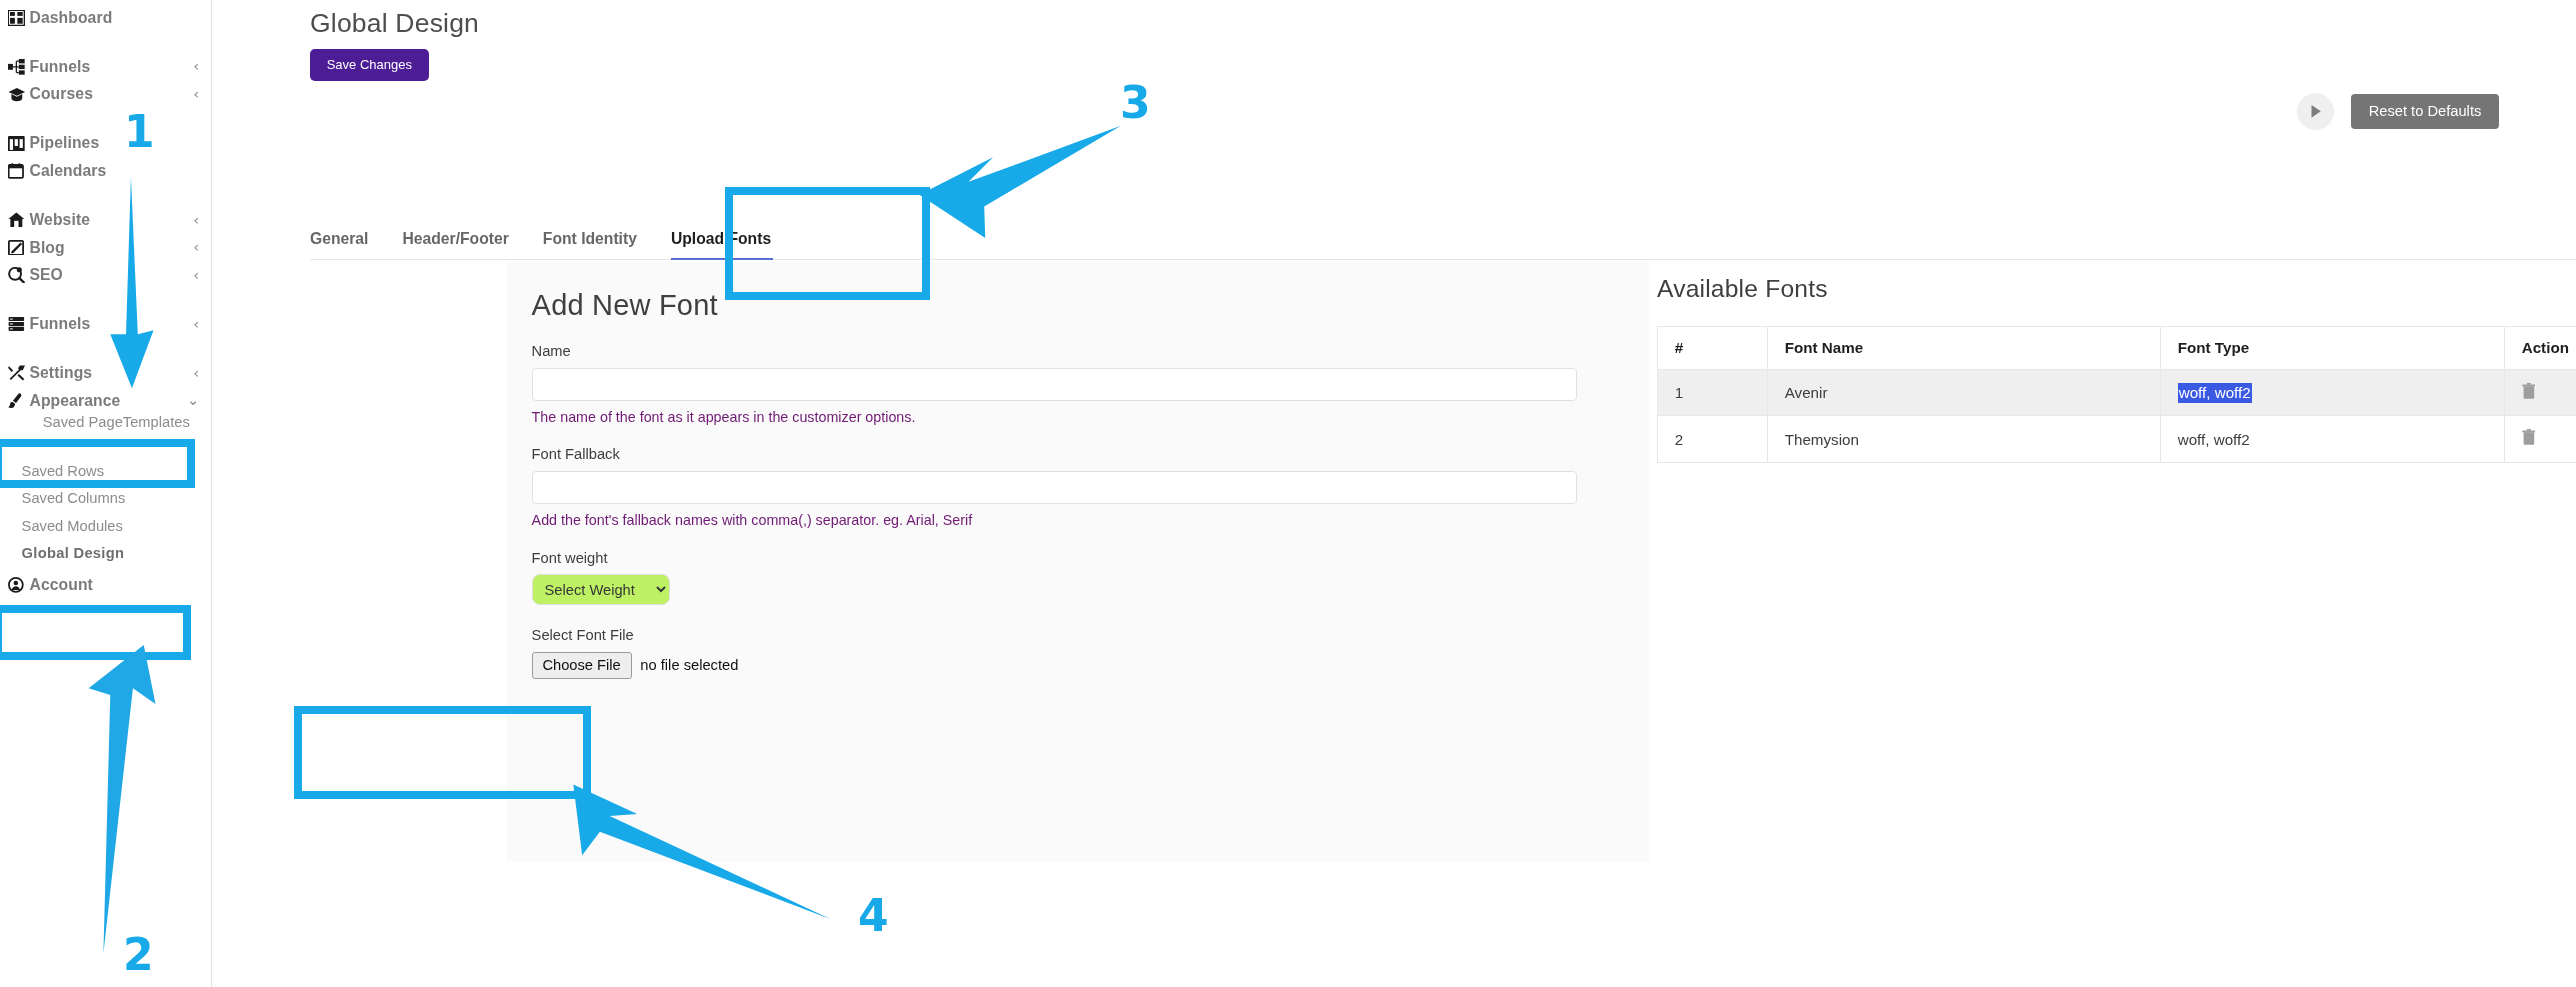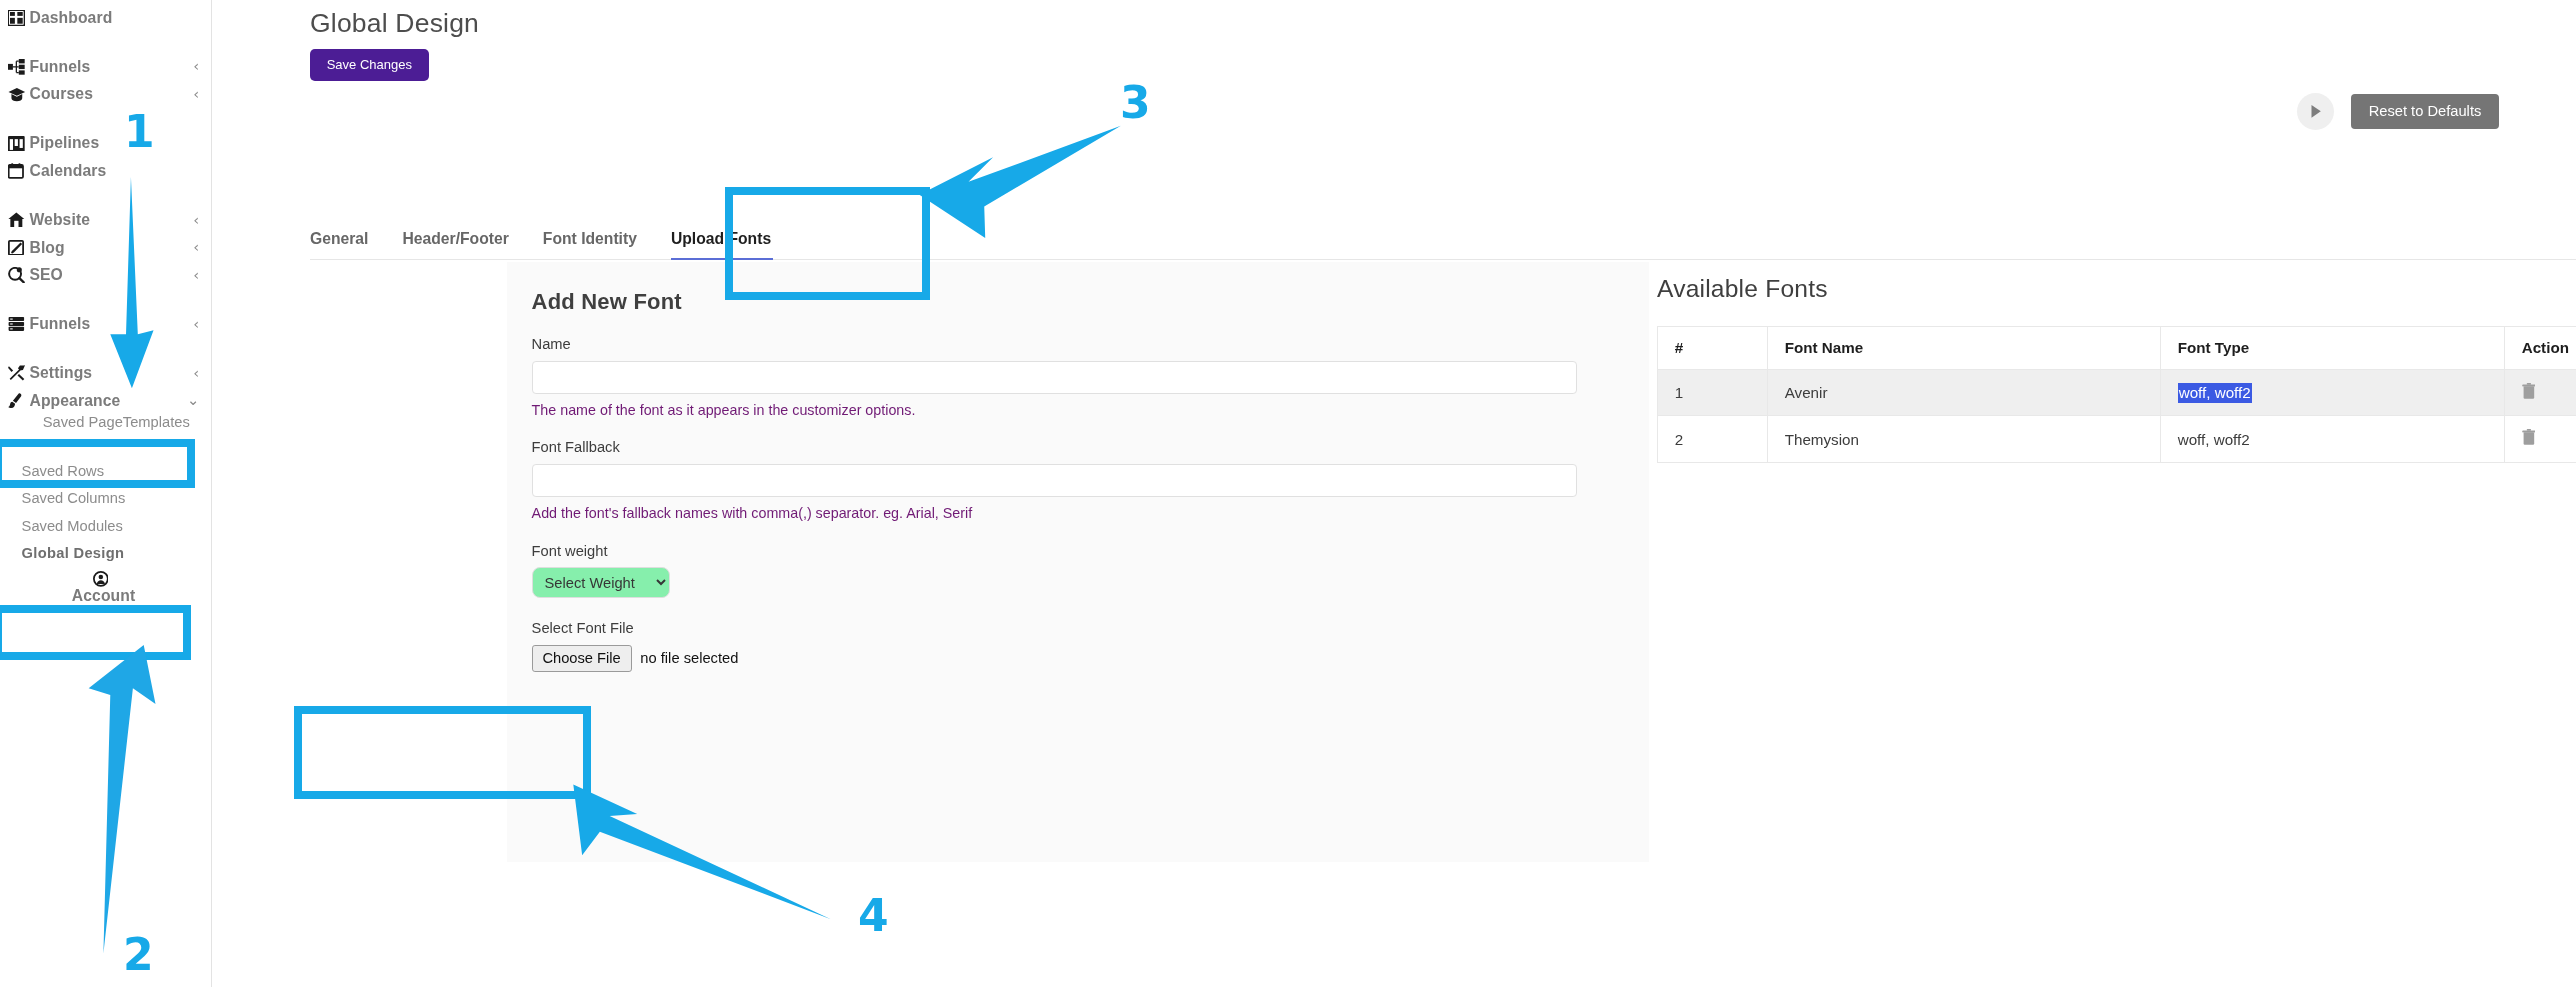--- a/index.html
+++ b/index.html
@@ -100,36 +100,36 @@
     height: 2px; background: #5b6ed6;
   }
 
   
   .form-panel {
     position: absolute; left: 295px; top: 262px;
     width: 1142px; height: 600px;
     background: #fafafa;
   }
   .panel-pad { padding: 26.5px 0 0 24.6px; }
-  .section-title { font-size: 22px; color: #3f3f3f; font-weight: 700; letter-spacing: 0.2px; }
+  .section-title { font-size: 29px; color: #3f3f3f; font-weight: 400; letter-spacing: 0.2px; }
   .warn-text { font-size: 14.3px; color: #e5616a; margin-top: 16.7px; letter-spacing: 0.05px; }
   .field-label { font-size: 14.7px; color: #3d3d3d; margin-top: 21.6px; }
   .text-input {
     display: block; margin-top: 8.8px;
     width: 1045px; height: 33px;
     border: 1px solid #e0e0e0; border-radius: 3.9px;
     background: #fff; font-size: 14.7px; padding: 0 9.8px;
     font-family: "Liberation Sans", sans-serif; color:#333;
   }
   .helper { font-size: 14.3px; color: #701a75; margin-top: 7.9px; }
   .weight-select {
     display:block; margin-top: 8.8px;
     width: 138px; height: 31px;
     border: 1px solid #dedede; border-radius: 8px;
-    background: #86efac; font-size: 14.7px; color: #363636;
+    background: #bef264; font-size: 14.7px; color: #363636;
     padding: 0 7.9px;
     font-family: "Liberation Sans", sans-serif;
   }
   .file-label { font-size: 14.7px; color: #3d3d3d; margin-top: 21.6px; }
   .file-row { margin-top: 8.8px; display: flex; align-items: center; gap: 8.8px; }
   .choose-file-btn {
     background: #eeeeee; border: 1px solid #9a9a9a; border-radius: 2.9px;
     font-size: 14.7px; color: #101010; padding: 2.9px 9.8px 3.9px;
     font-family: "Liberation Sans", sans-serif; cursor: pointer; line-height: 1.25;
   }
@@ -315,21 +315,21 @@
         <div class="sub-item two-line">
           <span>Saved Page</span>
           <span>Templates</span>
         </div>
         <div class="sub-item">Saved Rows</div>
         <div class="sub-item">Saved Columns</div>
         <div class="sub-item">Saved Modules</div>
         <div class="sub-item active">Global Design</div>
       </div>
 
-      <div class="nav-item" style="margin-top:3.9px;flex-direction:column;">
+      <div class="nav-item" style="margin-top:3.9px;">
         <span class="nav-icon">
           <svg width="15.7" height="15.7" viewBox="0 0 16 16">
               <circle cx="8" cy="8" r="7.1" fill="none" stroke="#1b1b1b" stroke-width="1.8"></circle>
               <circle cx="8" cy="6" r="2.3" fill="#1b1b1b"></circle>
               <path d="M3.8 13.2 C4.3 10.6 6 9.4 8 9.4 C10 9.4 11.7 10.6 12.2 13.2 Z" fill="#1b1b1b"></path>
             </svg>
         </span>
         <span class="nav-label">Account</span>
       </div>
     </div>

